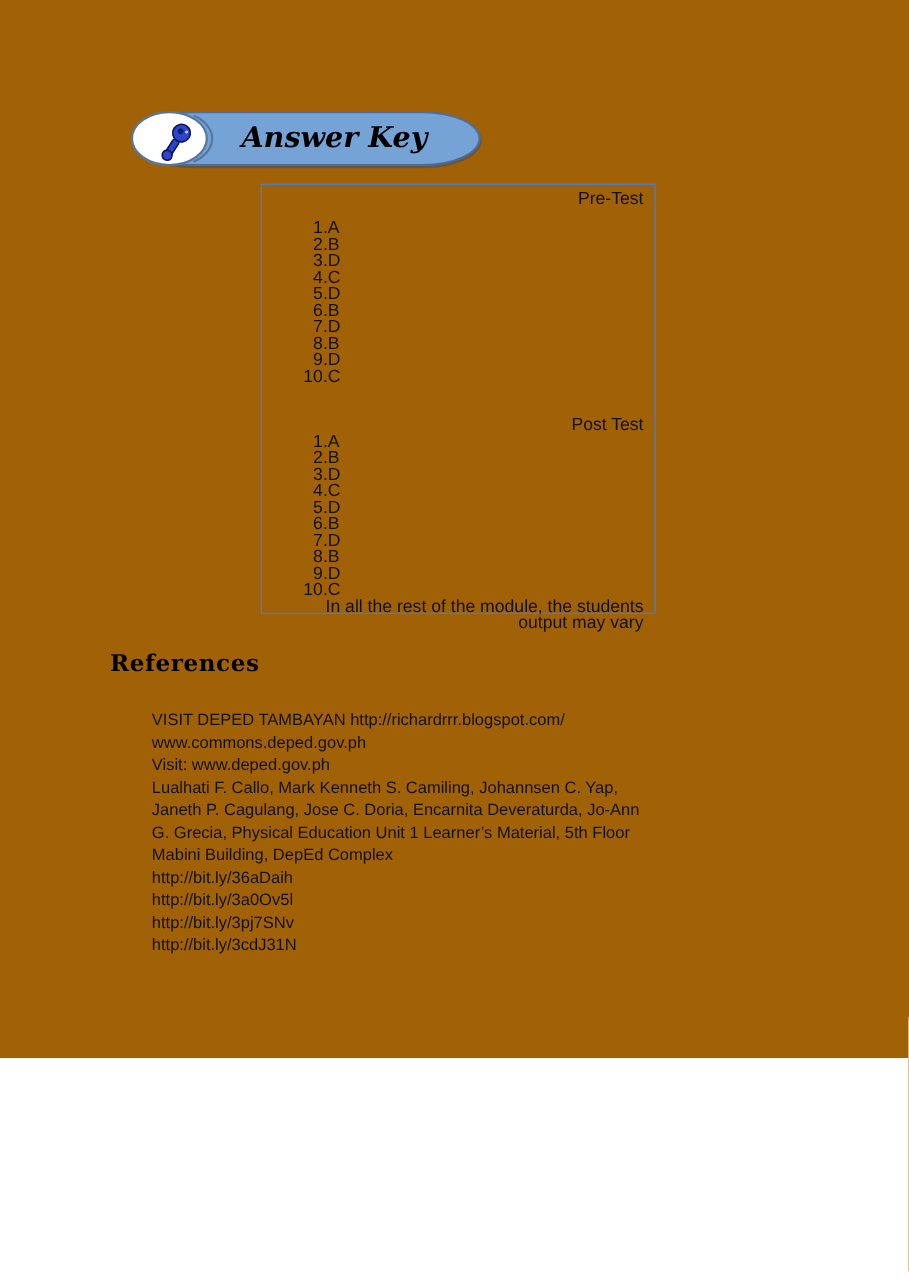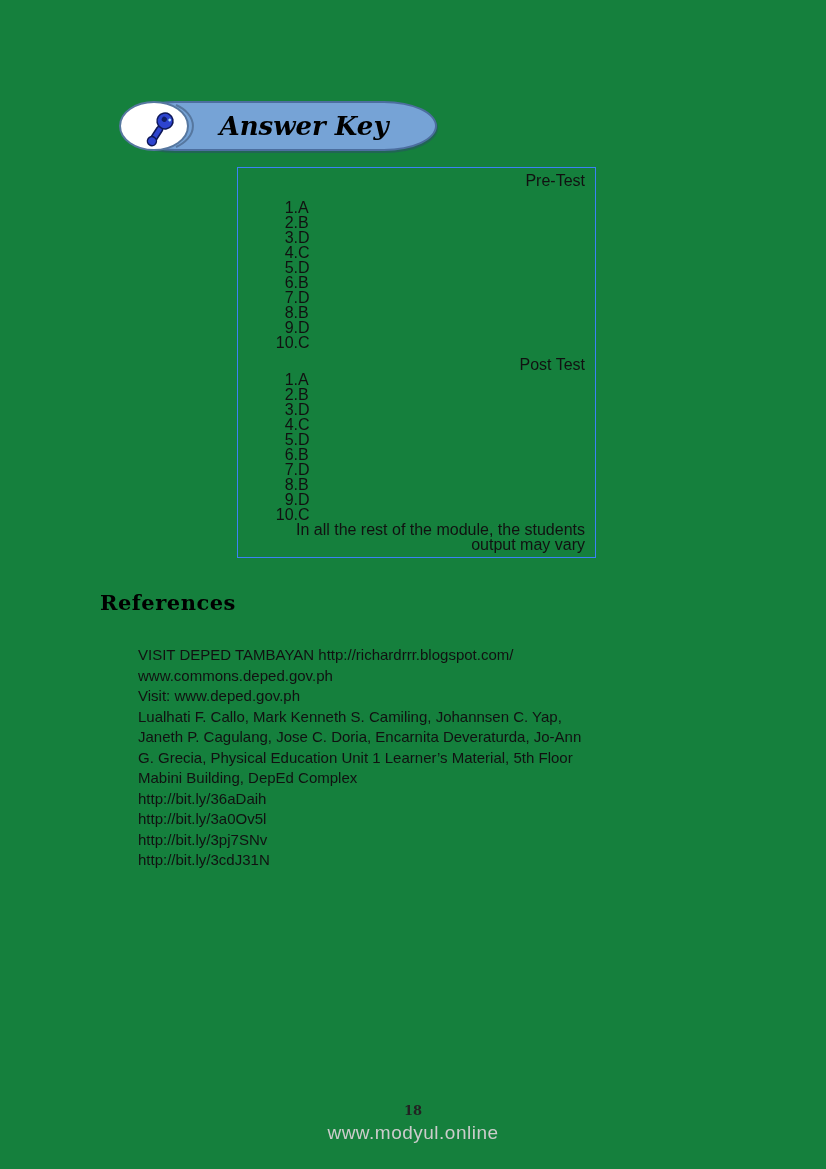--- a/index.html
+++ b/index.html
@@ -1,21 +1,21 @@
 <!DOCTYPE html>
 <html><head>
 <meta charset="utf-8">
 <style>
   * { margin: 0; padding: 0; box-sizing: border-box; }
   html, body { background: #ffffff; }
   .page {
     position: relative;
     width: 826px;
-    height: 1169px;
-    background: #15803d;
+    height: 962px;
+    background: #a16207;
     font-family: "Liberation Sans", sans-serif;
     color: #1a1a1a;
     overflow: hidden;
   }
 
   
   .banner {
     position: absolute;
     left: 122px; top: 101px;
     width: 315px; height: 50px;
@@ -48,21 +48,21 @@
     width: 359px; height: 391px;
     border: 1px solid #3b82f6;
     padding: 5px 10px;
     font-size: 16px;
     line-height: 15px;
     color: #111111;
     text-align: right;
   }
   .sec-label { height: 15px; }
   .sec-label.pre { margin-bottom: 12px; }
-  .sec-label.post { margin-top: 7px; }
+  .sec-label.post { margin-top: 29px; }
   .ans-row { display: flex; margin-left: 24px; height: 15px; }
   .ans-row .num { width: 26px; }
   .note { margin-top: 0; }
 
   
   .ref-heading {
     position: absolute;
     left: 100px; top: 590px;
     font-family: "DejaVu Serif", serif;
     font-weight: bold;

